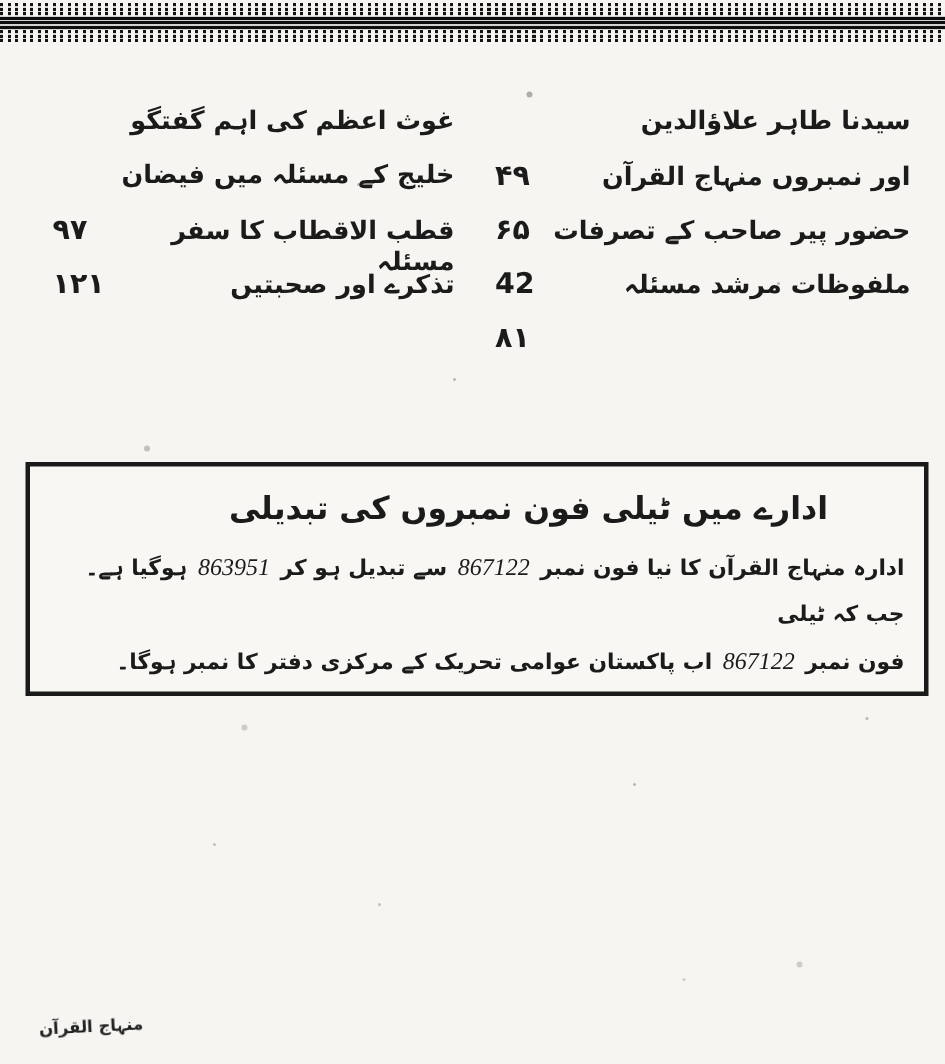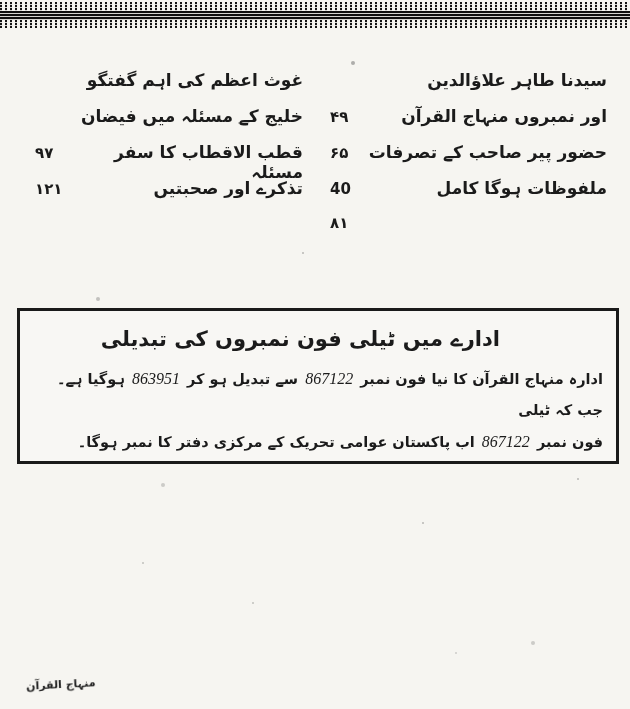--- a/index.html
+++ b/index.html
@@ -30,35 +30,35 @@
   .toc-row{
     display:flex;justify-content:space-between;align-items:baseline;
     height:36px;
   }
   .toc-title{
     direction:rtl;text-align:right;flex:1;
     font-size:17px;font-weight:bold;
     letter-spacing:0.2px;
   }
   .toc-page{
-    font-size:15px;font-weight:bold;
+    font-size:19px;font-weight:bold;
     min-width:30px;text-align:left;
     direction:rtl;
   }
 
   
   .notice{
     position:absolute;top:308px;left:17px;width:596px;height:150px;
     border:3px solid #1a1a1a;
     background:rgba(255,255,255,0.25);
   }
   .notice-title{
     margin-top:16px;
     direction:rtl;text-align:right;
-    padding-right:116px;
+    padding-right:64px;
     font-size:21px;font-weight:bold;
   }
   .notice-body{
     margin:12px 13px 0 13px;
     direction:rtl;text-align:right;
     font-size:14.5px;font-weight:bold;
     line-height:31px;
   }
   .phone{
     font-family:Liberation Serif, serif;
@@ -113,22 +113,22 @@
       </div>
       <div class="toc-row">
         <span class="toc-page">۴۹</span>
         <span class="toc-title">اور نمبروں منہاج القرآن</span>
       </div>
       <div class="toc-row">
         <span class="toc-page">۶۵</span>
         <span class="toc-title">حضور پیر صاحب کے تصرفات</span>
       </div>
       <div class="toc-row">
-        <span class="toc-page">40</span>
-        <span class="toc-title">ملفوظات ہوگا کامل</span>
+        <span class="toc-page">42</span>
+        <span class="toc-title">ملفوظات مرشد مسئلہ</span>
       </div>
       <div class="toc-row">
         <span class="toc-page">۸۱</span>
       </div>
     </div>
 
     <div class="col col-left">
       <div class="toc-row">
         <span class="toc-page"></span>
         <span class="toc-title">غوث اعظم کی اہم گفتگو</span>

